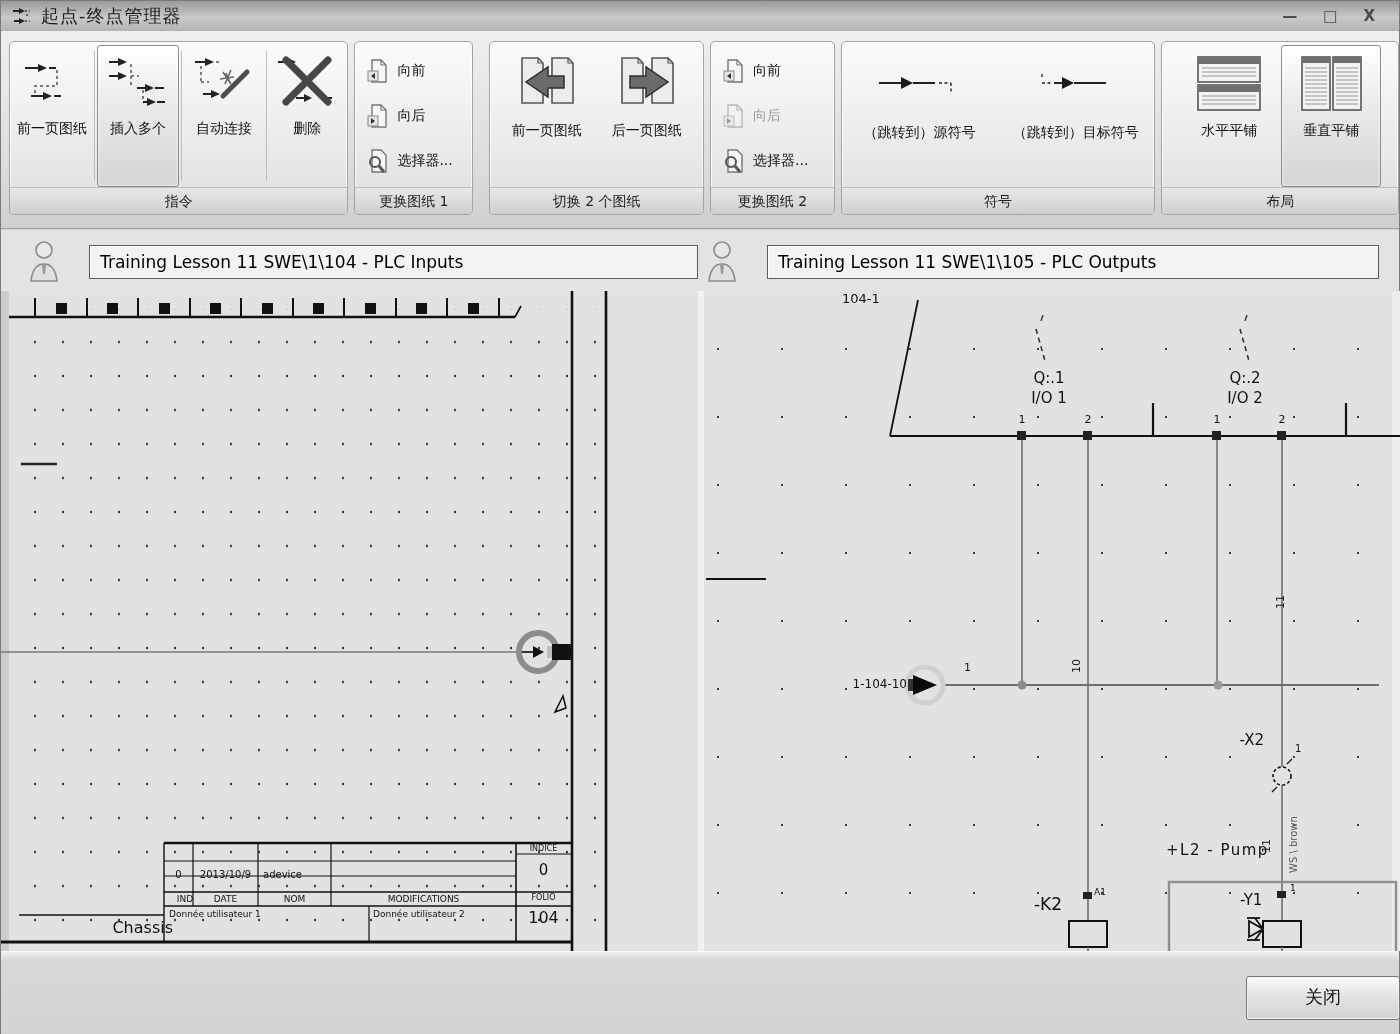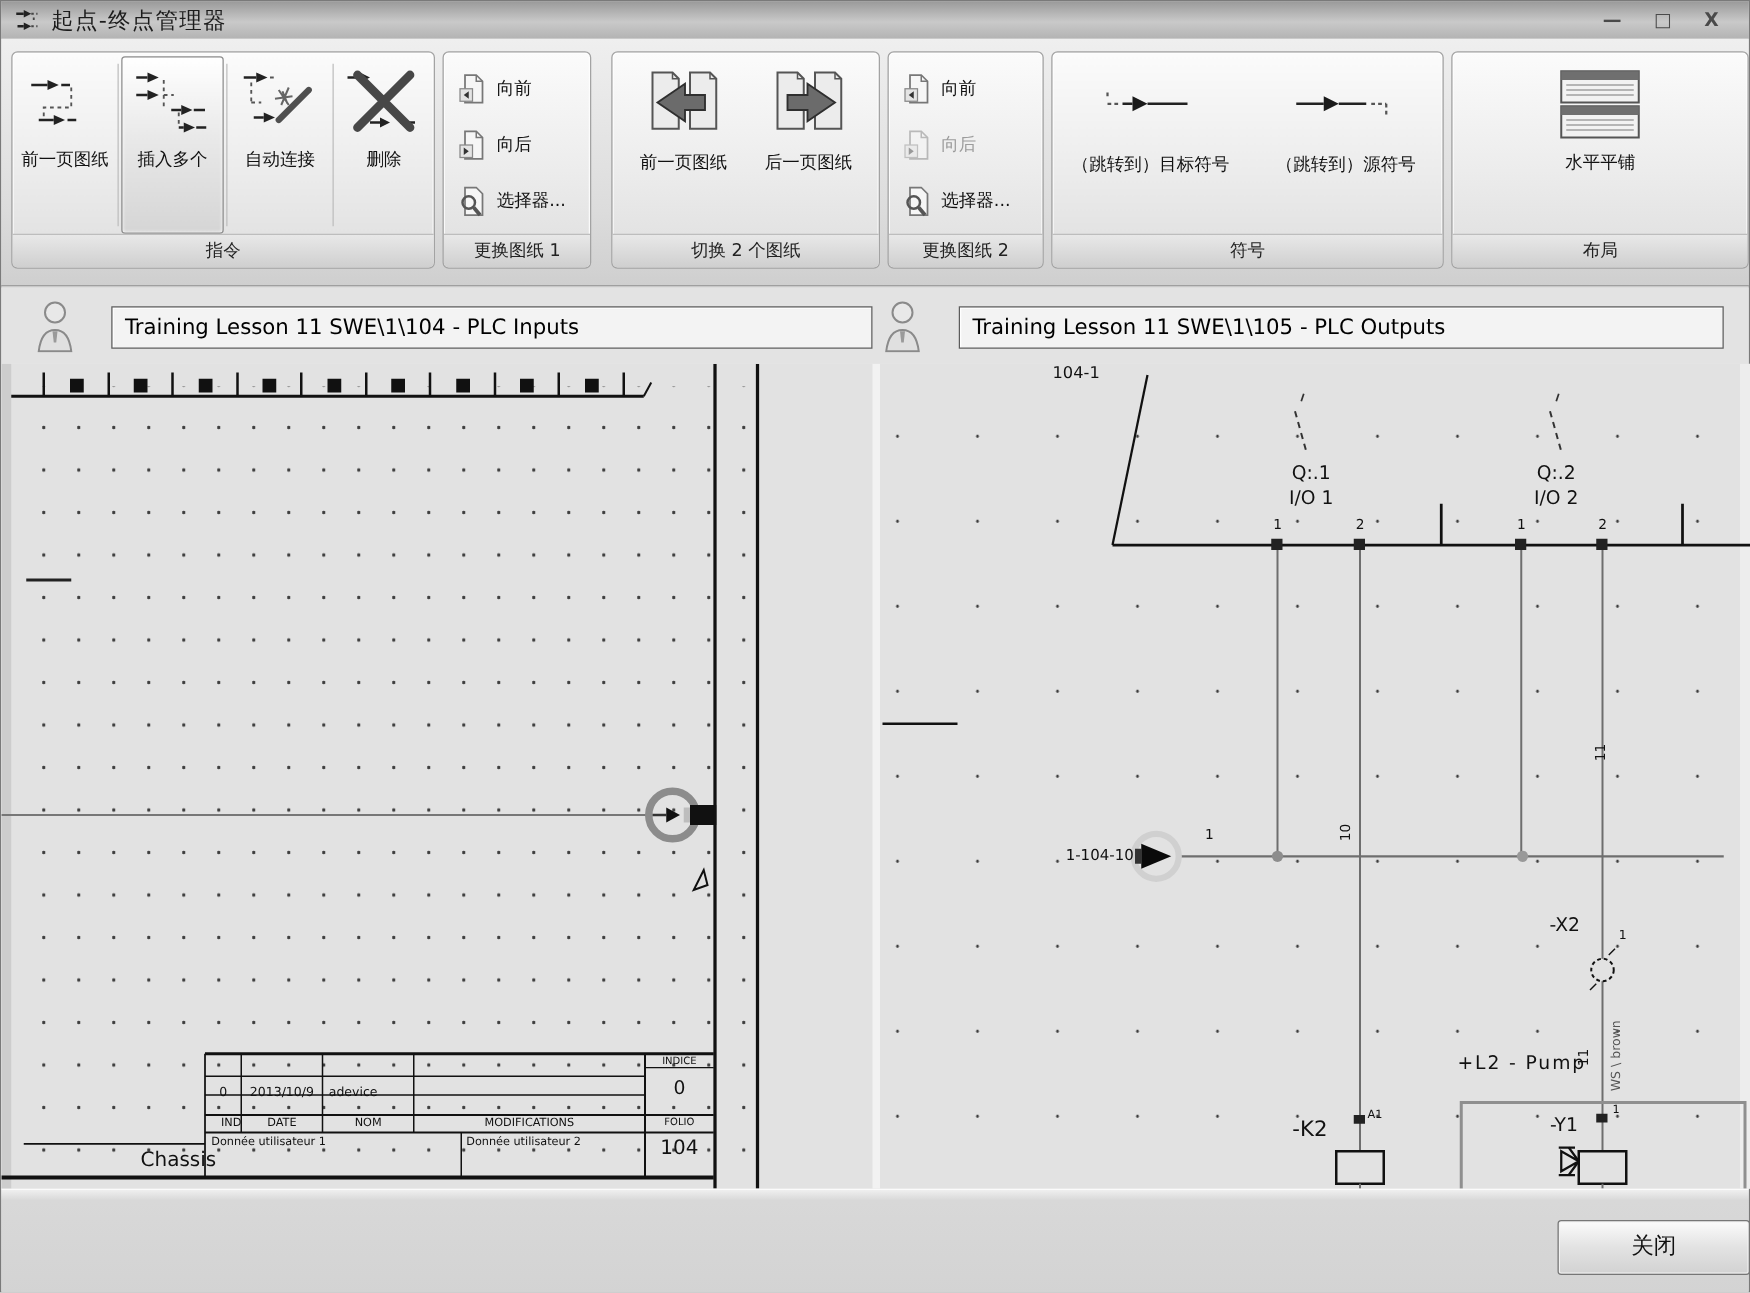--- a/index.html
+++ b/index.html
@@ -245,54 +245,65 @@
             </svg>
             <span class="lbl">选择器...</span>
           </div>
         </div>
       </div>
       <div class="glabel">更换图纸 2</div>
     </div>
 
     <div class="group" style="width:328px;margin-left:6px;">
       <div class="gcontent" style="justify-content:center;gap:4px;">
+        <div class="bigbtn" style="width:156px;padding-top:22px;">
+          <svg class="icon" width="88" height="30" viewBox="0 0 88 30">
+            <path d="M4 15 h22" stroke="#222" stroke-width="2" fill="none"></path>
+            <polygon points="26,9 38,15 26,21" fill="#1a1a1a"></polygon>
+            <path d="M38 15 h22" stroke="#222" stroke-width="2" fill="none"></path>
+            <path d="M64 15 h12 M76 15 v9" stroke="#555" stroke-width="1.8" stroke-dasharray="3,2.5" fill="none"></path>
+          </svg>
+          <span class="lbl" style="margin-top:26px;">（跳转到）源符号</span>
+        </div>
         <div class="bigbtn" style="width:158px;padding-top:22px;">
           <svg class="icon" width="88" height="30" viewBox="0 0 88 30">
             <path d="M10 6 v5 M10 15 h10" stroke="#555" stroke-width="1.8" stroke-dasharray="3,2.5" fill="none"></path>
             <path d="M22 15 h8" stroke="#222" stroke-width="2" fill="none"></path>
             <polygon points="30,9 42,15 30,21" fill="#1a1a1a"></polygon>
             <path d="M42 15 h32" stroke="#222" stroke-width="2" fill="none"></path>
           </svg>
           <span class="lbl" style="margin-top:26px;">（跳转到）目标符号</span>
-        </div>
-        <div class="bigbtn" style="width:156px;padding-top:22px;">
-          <svg class="icon" width="88" height="30" viewBox="0 0 88 30">
-            <path d="M4 15 h22" stroke="#222" stroke-width="2" fill="none"></path>
-            <polygon points="26,9 38,15 26,21" fill="#1a1a1a"></polygon>
-            <path d="M38 15 h22" stroke="#222" stroke-width="2" fill="none"></path>
-            <path d="M64 15 h12 M76 15 v9" stroke="#555" stroke-width="1.8" stroke-dasharray="3,2.5" fill="none"></path>
-          </svg>
-          <span class="lbl" style="margin-top:26px;">（跳转到）源符号</span>
         </div>
       </div>
       <div class="glabel">符号</div>
     </div>
 
     <div class="group" style="width:248px;margin-left:6px;">
       <div class="gcontent" style="justify-content:center;gap:2px;">
         <div class="bigbtn" style="width:100px;">
           <svg class="icon" width="68" height="60" viewBox="0 0 68 60">
             <rect x="3" y="3" width="62" height="25" fill="#f2f2f2" stroke="#555" stroke-width="1.6"></rect>
             <rect x="3" y="3" width="62" height="7" fill="#6f6f6f"></rect>
             <path d="M7 14 h54 M7 18 h54 M7 22 h54" stroke="#b5b5b5" stroke-width="1.6"></path>
             <rect x="3" y="31" width="62" height="25" fill="#f2f2f2" stroke="#555" stroke-width="1.6"></rect>
             <rect x="3" y="31" width="62" height="7" fill="#6f6f6f"></rect>
             <path d="M7 42 h54 M7 46 h54 M7 50 h54" stroke="#b5b5b5" stroke-width="1.6"></path>
           </svg>
           <span class="lbl">水平平铺</span>
+        </div>
+        <div class="bigbtn selected" style="width:100px;">
+          <svg class="icon" width="68" height="60" viewBox="0 0 68 60">
+            <rect x="5" y="3" width="28" height="53" fill="#f2f2f2" stroke="#555" stroke-width="1.6"></rect>
+            <rect x="5" y="3" width="28" height="6" fill="#6f6f6f"></rect>
+            <path d="M8 14 h22 M8 18 h22 M8 22 h22 M8 26 h22 M8 30 h22 M8 34 h22 M8 38 h22 M8 42 h22 M8 46 h22 M8 50 h22" stroke="#b5b5b5" stroke-width="1.4"></path>
+            <rect x="36" y="3" width="28" height="53" fill="#f2f2f2" stroke="#555" stroke-width="1.6"></rect>
+            <rect x="36" y="3" width="28" height="6" fill="#6f6f6f"></rect>
+            <path d="M39 14 h22 M39 18 h22 M39 22 h22 M39 26 h22 M39 30 h22 M39 34 h22 M39 38 h22 M39 42 h22 M39 46 h22 M39 50 h22" stroke="#b5b5b5" stroke-width="1.4"></path>
+          </svg>
+          <span class="lbl">垂直平铺</span>
         </div>
       </div>
       <div class="glabel">布局</div>
     </div>
   </div>
 
   <div class="hdrrow">
     <svg class="icon" style="position:absolute;left:28px;top:10px;" width="30" height="42" viewBox="0 0 30 42">
       <circle cx="15" cy="10" r="8" fill="#e8e8e8" stroke="#8a8a8a" stroke-width="1.6"></circle>
       <path d="M2 41 q2 -17 13 -17 q11 0 13 17 z" fill="#e0e0e0" stroke="#8a8a8a" stroke-width="1.6"></path>

